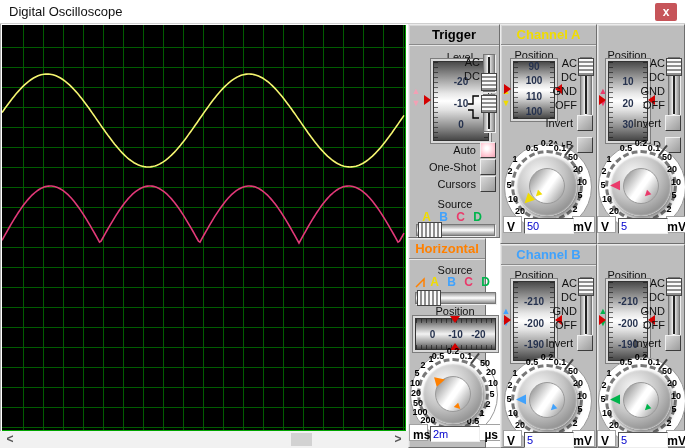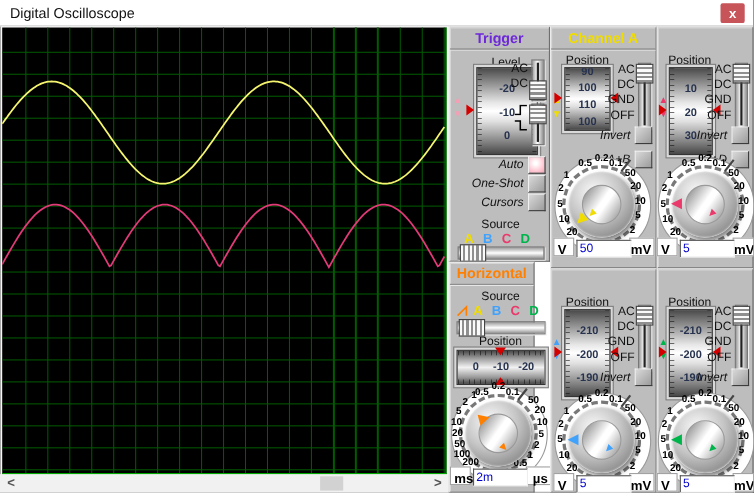--- a/index.html
+++ b/index.html
@@ -22,21 +22,21 @@
   #hscroll{position:absolute;left:0;top:431px;width:408px;height:17px;background:#f1f1f1;}
   .sbarrow{position:absolute;top:1px;width:16px;height:15px;color:#555;font:bold 12px "Liberation Sans",sans-serif;
            text-align:center;line-height:15px;cursor:pointer;}
   #sbthumb{position:absolute;left:291px;top:2px;width:21px;height:13px;background:#d2d2d2;}
   
   .panel{position:absolute;background:#bdbdbd;border:1px solid;border-color:#ebebeb #6f6f6f #6f6f6f #ebebeb;
          box-shadow:inset 1px 1px 0 #d6d6d6;box-sizing:border-box;}
   .ptitle{position:absolute;left:0;top:0;width:100%;height:19px;text-align:center;
           font:bold 13px "Liberation Sans",sans-serif;line-height:19px;
           border-bottom:1px solid #8a8a8a;box-shadow:0 1px 0 #e6e6e6;}
-  .cT{color:#6d28d9}.cA{color:#f0dc00}.cB{color:#41a2fc}.cC{color:#ea3a6b}.cD{color:#00b44c}.cH{color:#ff8000}
+  .cT{color:#000000}.cA{color:#f0dc00}.cB{color:#41a2fc}.cC{color:#ea3a6b}.cD{color:#00b44c}.cH{color:#ff8000}
   .lbl{position:absolute;font-size:11px;color:#111;white-space:nowrap;}
   
   .drumwrap{position:absolute;}
   .drum{position:relative;width:100%;height:100%;border:1px solid #333;box-shadow:0 0 0 2px #d9d9d9,0 0 0 3px #7d7d7d;
     background:linear-gradient(180deg,#4a4a4a,#8a8a8a 16%,#e6e6e6 40%,#ffffff 50%,#e0e0e0 62%,#828282 86%,#474747);overflow:hidden;}
   .drum:before,.drum:after{content:"";position:absolute;top:0;bottom:0;width:4px;
     background:repeating-linear-gradient(180deg,rgba(20,20,20,.6) 0 1px,transparent 1px 5px);}
   .drum:before{left:0}.drum:after{right:0}
   .hdrum{background:linear-gradient(180deg,#4a4a4a,#9a9a9a 22%,#f2f2f2 50%,#9a9a9a 80%,#474747);}
   .hdrum:before,.hdrum:after{content:"";position:absolute;left:0;right:0;height:4px;width:auto;
@@ -58,21 +58,21 @@
   .vtrack{position:relative;width:10px;border:1px solid #777;box-shadow:1px 1px 0 #eee;
           background:linear-gradient(90deg,#9c9c9c,#ffffff 45%,#8f8f8f);}
   .vtrack i{position:absolute;left:4px;top:2px;bottom:2px;width:2px;background:#222;}
   .vhandle{position:absolute;left:-3px;width:14px;height:16px;border:1px solid #444;
            background:repeating-linear-gradient(180deg,#fafafa 0 2px,#8f8f8f 2px 4px);cursor:pointer;}
   .htrack{position:absolute;height:10px;border:1px solid #777;box-shadow:1px 1px 0 #eee;
           background:linear-gradient(180deg,#9c9c9c,#ffffff 50%,#8f8f8f);}
   .hhandle{position:absolute;left:1px;top:-3px;width:22px;height:14px;border:1px solid #444;
            background:repeating-linear-gradient(90deg,#fafafa 0 2px,#8f8f8f 2px 4px);cursor:pointer;}
   
-  .btnrow{position:absolute;right:3px;display:flex;align-items:center;gap:4px;font-style:italic;}
+  .btnrow{position:absolute;right:3px;display:flex;align-items:center;gap:4px;}
   .btnrow span{font-size:11px;color:#111;}
   .sq{width:16px;height:16px;border:1px solid #3c3c3c;border-top-color:#f0f0f0;border-left-color:#f0f0f0;
       background:linear-gradient(135deg,#d9d9d9,#9c9c9c);padding:0;cursor:pointer;}
   .sq.lit{background:radial-gradient(circle at 42% 38%,#ffffff 12%,#ffc9d4 60%,#f0a4b4);}
   
   .letters{position:absolute;display:flex;font:bold 12px "Liberation Sans",sans-serif;}
   .letters span{width:17px;text-align:center;}
   
   .knobarea{position:absolute;width:92px;height:92px;}
   .dial{position:absolute;left:1px;top:0;width:86px;height:86px;border-radius:50%;background:#fff;border:1px solid #9a9a9a;}
@@ -313,20 +313,21 @@
         </div>
       <span class="bigarr cA" style="left:21px;top:51px;transform:rotate(135deg)">▶</span>
       <span class="smallarr cA" style="left:32px;top:47px;transform:rotate(135deg)">▶</span>
       <span class="unit l">V</span>
       <input class="kval" value="50" style="">
       <span class="unit r">mV</span>
     </div>
   </div>
 
   <div class="panel" style="left:500px;top:244px;width:97px;height:204px">
+    <div class="ptitle cB">Channel B</div>
     <div class="lbl" style="left:10px;top:24px;width:46px;text-align:center">Position</div>
     <div class="updown cB" style="left:0;top:62px">
         <span>▲</span>
         <span>▼</span>
       </div>
     <div class="drumwrap" style="left:12px;top:36px;width:40px;height:78px">
       <div class="drum">
         <span class="dv r3-0">-210</span>
         <span class="dv r3-1">-200</span>
         <span class="dv r3-2">-190</span>

